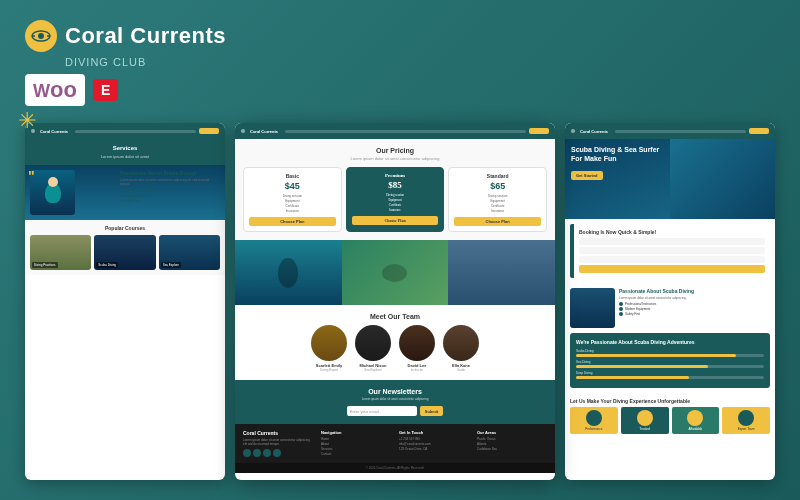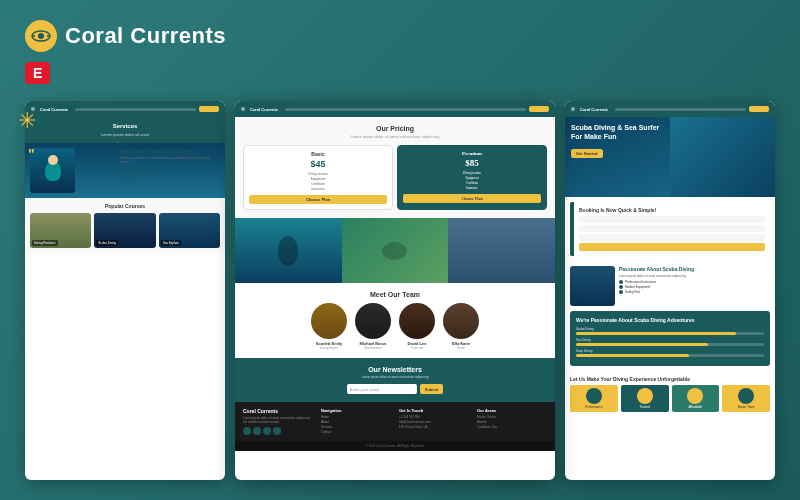--- a/index.html
+++ b/index.html
@@ -741,21 +741,27 @@
           <ellipse cx="10" cy="7" rx="9" ry="5" fill="none" stroke="#1a5a5a" stroke-width="1.5"></ellipse>
           <circle cx="10" cy="7" r="3" fill="#1a5a5a"></circle>
           <line x1="1" y1="7" x2="4" y2="7" stroke="#1a5a5a" stroke-width="1.5"></line>
           <line x1="16" y1="7" x2="19" y2="7" stroke="#1a5a5a" stroke-width="1.5"></line>
         </svg>
       </div>
       <div>
         <div class="brand-name">Coral Currents</div>
       </div>
     </div>
+    <div class="brand-sub">Diving Club</div>
     <div class="plugin-badges">
+      <div class="woo-badge">
+        <div class="woo-text">
+          <span>W</span><span style="font-size:22px;">oo</span>
+        </div>
+      </div>
       <div class="elementor-badge">
         <span>E</span>
       </div>
     </div>
   </div>
 
   <div class="spark-icon">✳</div>
 
   <div class="previews-row">
 
@@ -828,20 +834,29 @@
             <div class="pricing-price">$45</div>
             <div class="pricing-item">Diving session</div>
             <div class="pricing-item">Equipment</div>
             <div class="pricing-item">Certificate</div>
             <div class="pricing-item">Insurance</div>
             <div class="pricing-btn">Choose Plan</div>
           </div>
           <div class="pricing-card featured">
             <div class="pricing-card-name">Premium</div>
             <div class="pricing-price">$85</div>
+            <div class="pricing-item">Diving session</div>
+            <div class="pricing-item">Equipment</div>
+            <div class="pricing-item">Certificate</div>
+            <div class="pricing-item">Insurance</div>
+            <div class="pricing-btn">Choose Plan</div>
+          </div>
+          <div class="pricing-card">
+            <div class="pricing-card-name">Standard</div>
+            <div class="pricing-price">$65</div>
             <div class="pricing-item">Diving session</div>
             <div class="pricing-item">Equipment</div>
             <div class="pricing-item">Certificate</div>
             <div class="pricing-item">Insurance</div>
             <div class="pricing-btn">Choose Plan</div>
           </div>
         </div>
       </div>
 
       <div class="mid-gallery">

